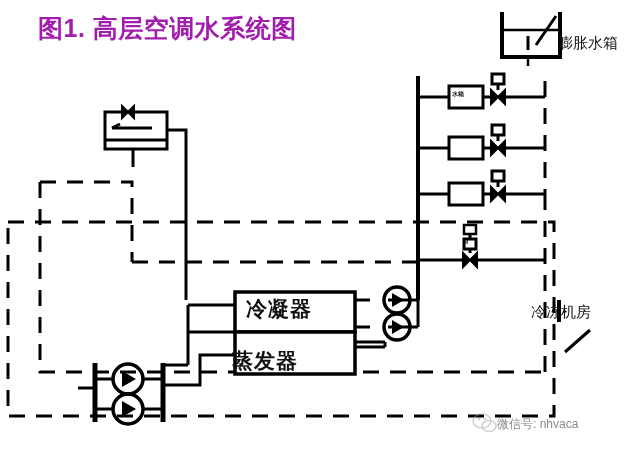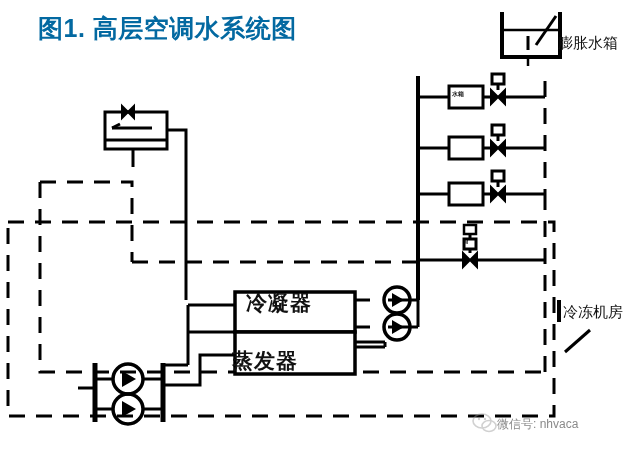--- a/index.html
+++ b/index.html
@@ -23,50 +23,50 @@
     top: 0;
     width: 640px;
     height: 457px;
   }
   .fig-title {
     position: absolute;
     left: 38px;
     top: 12px;
     font-size: 25px;
     font-weight: 600;
-    color: #0369a1;
+    color: #a21caf;
     letter-spacing: 0.5px;
     white-space: nowrap;
   }
   .lbl {
     position: absolute;
     font-size: 15px;
     color: #111111;
     white-space: nowrap;
   }
   .lbl-tank {
     left: 558px;
     top: 4px;
     margin-top: 30px;
   }
   .lbl-room {
-    left: 563px;
+    left: 531px;
     top: 303px;
   }
   .eq-text {
     position: absolute;
     font-size: 21px;
     font-weight: 600;
     color: #111111;
     white-space: nowrap;
     letter-spacing: 1px;
   }
   .eq-cond {
     left: 246px;
-    top: 289px;
+    top: 295px;
   }
   .eq-evap {
     left: 232px;
     top: 347px;
   }
   .unit-text {
     position: absolute;
     font-size: 6px;
     font-weight: 700;
     color: #111111;

